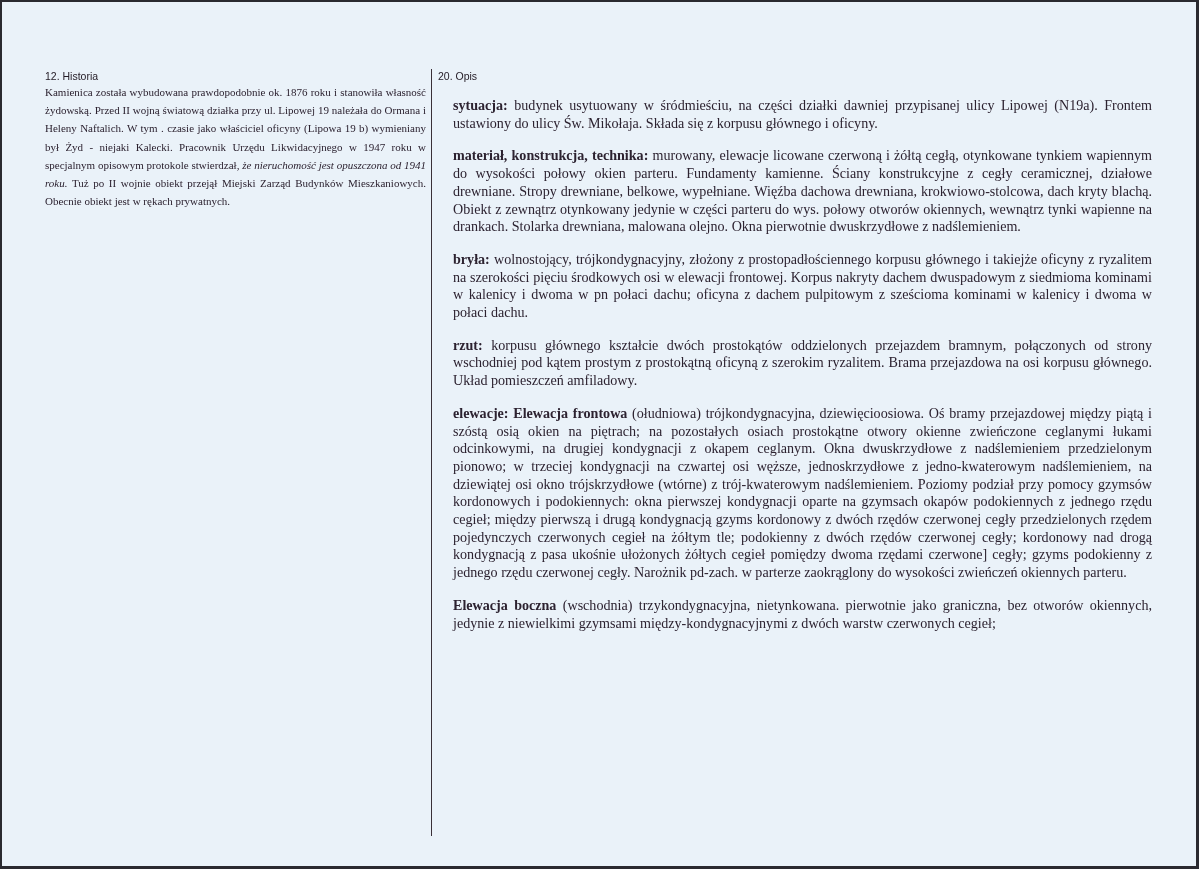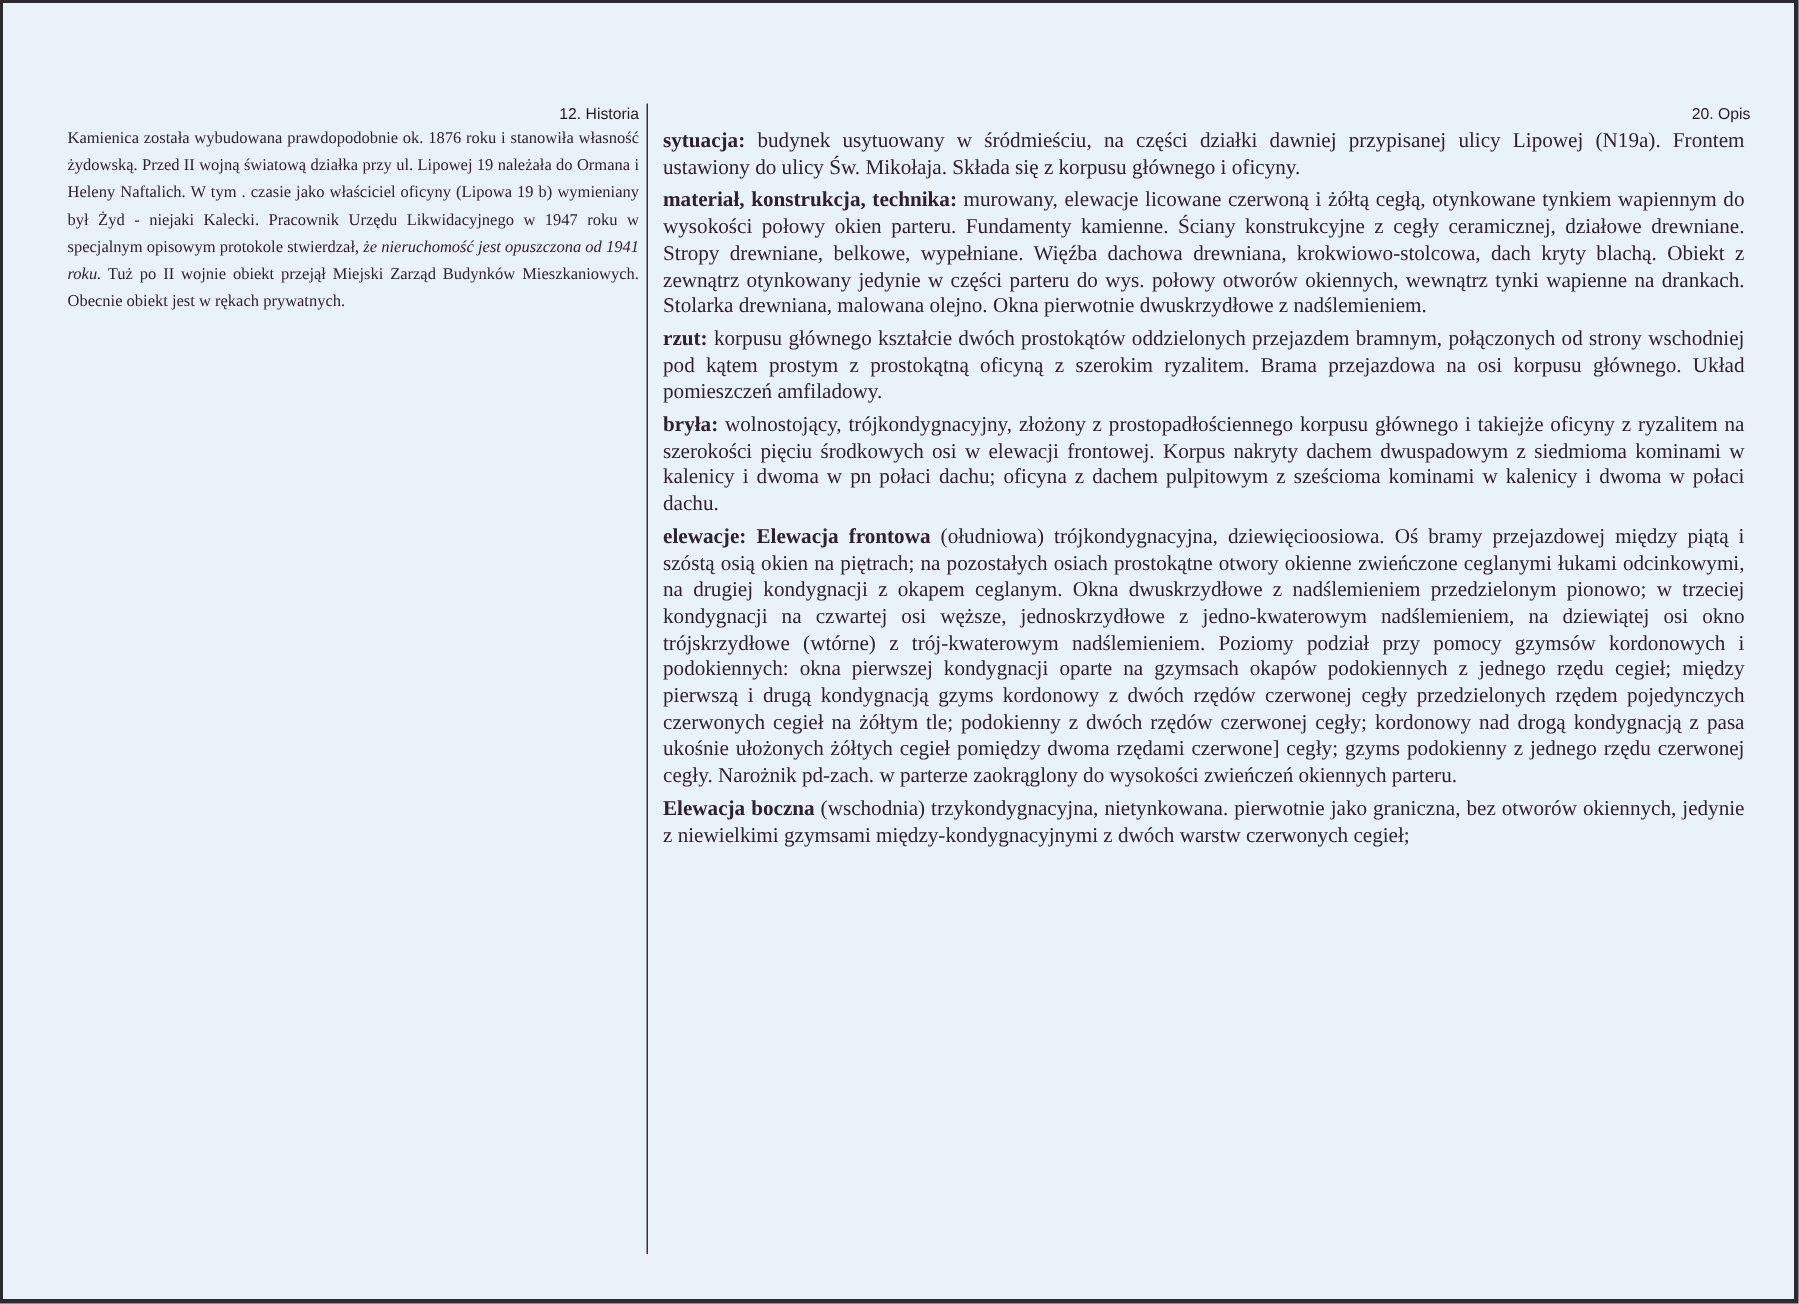--- a/index.html
+++ b/index.html
@@ -19,28 +19,28 @@
   .divider {
     position: absolute; left: 429px; top: 67px; width: 1px; height: 767px;
     background: #3a3038;
   }
   .col-right {
     position: absolute; left: 436px; top: 68px; width: 729px;
     font-family: "Liberation Serif", serif; color: #2c2230;
   }
   .section-label {
     font-family: "Liberation Sans", sans-serif; font-size: 10.5px;
-    line-height: 12px; margin-bottom: 1px; color: #221a24; text-align: right;
+    line-height: 12px; margin-bottom: 1px; color: #221a24;
   }
   .hist {
     font-size: 11px; line-height: 18.2px; text-align: justify;
     margin: 0;
   }
   .para {
-    font-size: 14.1px; line-height: 17.7px; text-align: justify; margin: 4px;
+    font-size: 14.1px; line-height: 17.7px; text-align: justify; margin: 15px;
   }
   .para b { font-weight: bold; }
   em { font-style: italic; }
 </style>
 </head>
 <body>
 
 <div class="page">
 
   <div class="col-left">
@@ -50,22 +50,22 @@
 
   <div class="divider"></div>
 
   <div class="col-right">
     <div class="section-label">20. Opis</div>
 
     <p class="para"><b>sytuacja:</b><span> budynek usytuowany w śródmieściu, na części działki dawniej przypisanej ulicy Lipowej (N19a). Frontem ustawiony do ulicy Św. Mikołaja. Składa się z korpusu głównego i oficyny.</span></p>
 
     <p class="para"><b>materiał, konstrukcja, technika:</b><span> murowany, elewacje licowane czerwoną i żółtą cegłą, otynkowane tynkiem wapiennym do wysokości połowy okien parteru. Fundamenty kamienne. Ściany konstrukcyjne z cegły ceramicznej, działowe drewniane. Stropy drewniane, belkowe, wypełniane. Więźba dachowa drewniana, krokwiowo-stolcowa, dach kryty blachą. Obiekt z zewnątrz otynkowany jedynie w części parteru do wys. połowy otworów okiennych, wewnątrz tynki wapienne na drankach. Stolarka drewniana, malowana olejno. Okna pierwotnie dwuskrzydłowe z nadślemieniem.</span></p>
 
+    <p class="para"><b>bryła:</b><span> wolnostojący, trójkondygnacyjny, złożony z prostopadłościennego korpusu głównego i takiejże oficyny z ryzalitem na szerokości pięciu środkowych osi w elewacji frontowej. Korpus nakryty dachem dwuspadowym z siedmioma kominami w kalenicy i dwoma w pn połaci dachu; oficyna z dachem pulpitowym z sześcioma kominami w kalenicy i dwoma w połaci dachu.</span></p>
+
     <p class="para"><b>rzut:</b><span> korpusu głównego kształcie dwóch prostokątów oddzielonych przejazdem bramnym, połączonych od strony wschodniej pod kątem prostym z prostokątną oficyną z szerokim ryzalitem. Brama przejazdowa na osi korpusu głównego. Układ pomieszczeń amfiladowy.</span></p>
-
-    <p class="para"><b>bryła:</b><span> wolnostojący, trójkondygnacyjny, złożony z prostopadłościennego korpusu głównego i takiejże oficyny z ryzalitem na szerokości pięciu środkowych osi w elewacji frontowej. Korpus nakryty dachem dwuspadowym z siedmioma kominami w kalenicy i dwoma w pn połaci dachu; oficyna z dachem pulpitowym z sześcioma kominami w kalenicy i dwoma w połaci dachu.</span></p>
 
     <p class="para"><b>elewacje:</b> <b>Elewacja frontowa</b><span> (ołudniowa) trójkondygnacyjna, dziewięcioosiowa. Oś  bramy przejazdowej między piątą i szóstą osią okien na piętrach; na pozostałych osiach prostokątne otwory okienne zwieńczone ceglanymi łukami odcinkowymi, na drugiej kondygnacji z okapem ceglanym. Okna dwuskrzydłowe z nadślemieniem przedzielonym pionowo; w trzeciej kondygnacji na czwartej osi węższe, jednoskrzydłowe z jedno-kwaterowym nadślemieniem, na dziewiątej osi okno trójskrzydłowe (wtórne) z trój-kwaterowym nadślemieniem. Poziomy podział przy pomocy gzymsów kordonowych i podokiennych: okna pierwszej kondygnacji oparte na gzymsach okapów podokiennych z jednego rzędu cegieł; między pierwszą i drugą kondygnacją gzyms kordonowy z dwóch rzędów czerwonej cegły przedzielonych rzędem pojedynczych czerwonych cegieł na żółtym tle; podokienny z dwóch rzędów czerwonej cegły; kordonowy nad drogą kondygnacją z pasa ukośnie ułożonych żółtych cegieł pomiędzy dwoma rzędami czerwone] cegły; gzyms podokienny z jednego rzędu czerwonej cegły. Narożnik pd-zach. w parterze zaokrąglony do wysokości zwieńczeń okiennych parteru.</span></p>
 
     <p class="para"><b>Elewacja boczna</b><span> (wschodnia) trzykondygnacyjna, nietynkowana. pierwotnie jako graniczna, bez otworów okiennych, jedynie z niewielkimi gzymsami między-kondygnacyjnymi z dwóch warstw czerwonych cegieł;</span></p>
   </div>
 
 </div>
 
 </body></html>

